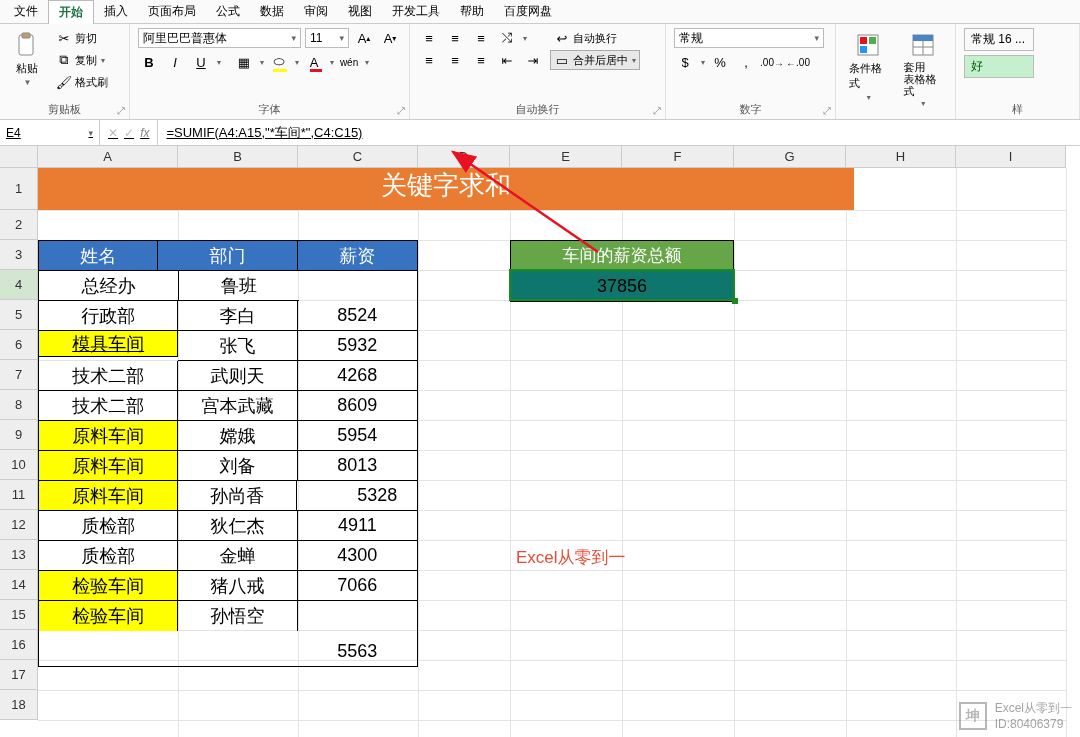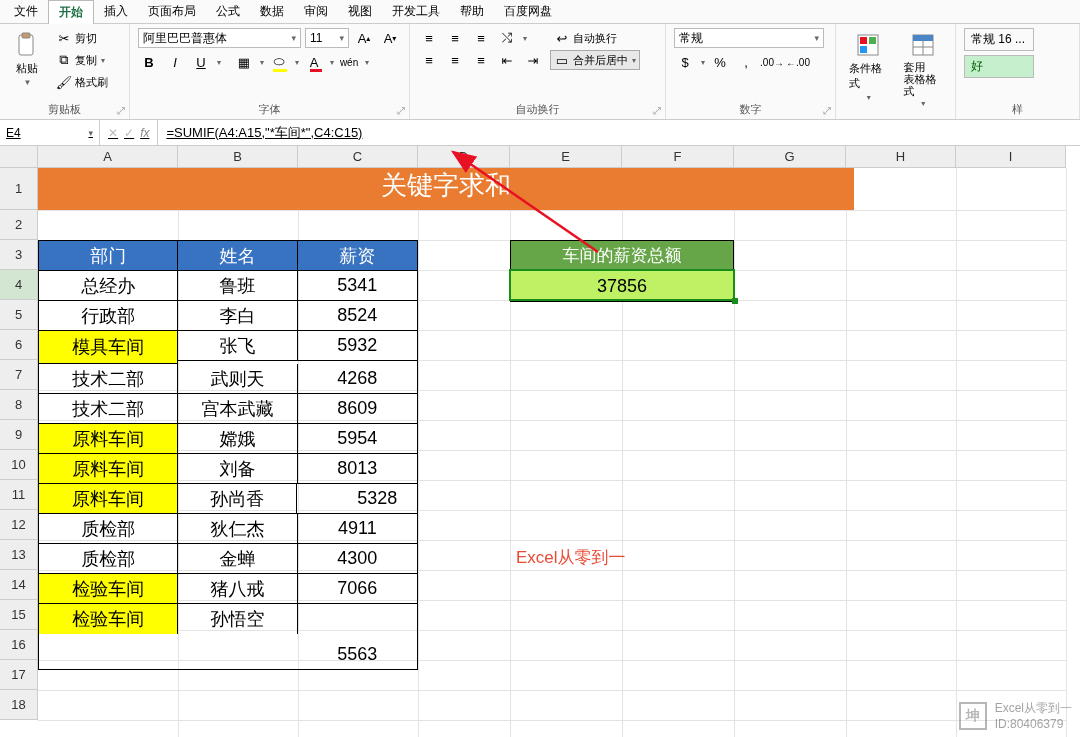--- a/index.html
+++ b/index.html
@@ -55,21 +55,21 @@
   .tbl { position: absolute; border: 1.5px solid #000; }
   .tbl .r { display: flex; }
   .tbl .c { border-right: 1px solid #000; border-bottom: 1px solid #000; display: flex; align-items: center; justify-content: center; font-size: 18px; }
   .tbl .r:last-child .c { border-bottom: none; }
   .tbl .c:last-child { border-right: none; }
   .th { background: #3873c2; color: #fff; }
   .yl { background: #ffff00; }
 
   .tbl2 { position: absolute; border: 1.5px solid #000; }
   .tbl2 .hdr { background: #66a648; color: #fff; height: 30px; display: flex; align-items: center; justify-content: center; font-size: 17px; border-bottom: 1px solid #000; }
-  .tbl2 .val { background: #bef264; height: 30px; display: flex; align-items: center; justify-content: center; font-size: 18px; }
+  .tbl2 .val { background: #0f766e; height: 30px; display: flex; align-items: center; justify-content: center; font-size: 18px; }
   .sel-outline { position: absolute; border: 2px solid #1a8c1a; pointer-events: none; }
   .sel-handle { position: absolute; width: 6px; height: 6px; background: #1a8c1a; }
 
   .watermark-text { position: absolute; color: #e94b35; font-size: 17px; }
   .arrow-line { position: absolute; pointer-events: none; }
 
   .footer-brand { position: absolute; right: 8px; bottom: 6px; display: flex; align-items: center; gap: 8px; color: #666; opacity: 0.6; }
   .footer-brand .logo { width: 28px; height: 28px; border: 2px solid #888; display: flex; align-items: center; justify-content: center; font-size: 14px; font-weight: bold; color: #888; }
 
   .styles-group .style-cell { border: 1px solid #bbb; padding: 2px 6px; font-size: 12px; min-width: 70px; }
@@ -301,36 +301,35 @@
         <div class="rowh" style="height: 30px;">18</div>
       </div>
     <div class="gridbody" id="gridbody" style="width:1028px;height:570px">
 
       <div class="cell-title" style="left:0;top:0;width:816px;height:42px">
         <span>关键字求和</span>
       </div>
 
       <div class="tbl" id="main-table" style="left:0;top:72px;width:380px">
           <div class="r">
+            <div class="c th" style="width: 120px; height: 30px;">姓名</div>
             <div class="c th" style="width: 140px; height: 30px;">部门</div>
-            <div class="c th" style="width: 120px; height: 30px;">姓名</div>
             <div class="c th" style="width: 120px; height: 30px;">薪资</div>
           </div>
           <div class="r">
             <div class="c" style="width: 140px; height: 30px;">总经办</div>
             <div class="c" style="width: 120px; height: 30px;">鲁班</div>
-            <div class="c" style="width: 120px; height: 30px;">5341</div>
           </div>
           <div class="r">
             <div class="c" style="width: 140px; height: 30px;">行政部</div>
             <div class="c" style="width: 120px; height: 30px;">李白</div>
             <div class="c" style="width: 120px; height: 30px;">8524</div>
           </div>
           <div class="r">
-            <div class="c yl" style="width: 140px; height: 33px;">模具车间</div>
+            <div class="c yl" style="width: 140px; height: 26px; text-decoration: underline;">模具车间</div>
             <div class="c" style="width: 120px; height: 30px;">张飞</div>
             <div class="c" style="width: 120px; height: 30px;">5932</div>
           </div>
           <div class="r">
             <div class="c" style="width: 140px; height: 30px;">技术二部</div>
             <div class="c" style="width: 120px; height: 30px;">武则天</div>
             <div class="c" style="width: 120px; height: 30px;">4268</div>
           </div>
           <div class="r">
             <div class="c" style="width: 140px; height: 30px;">技术二部</div>

